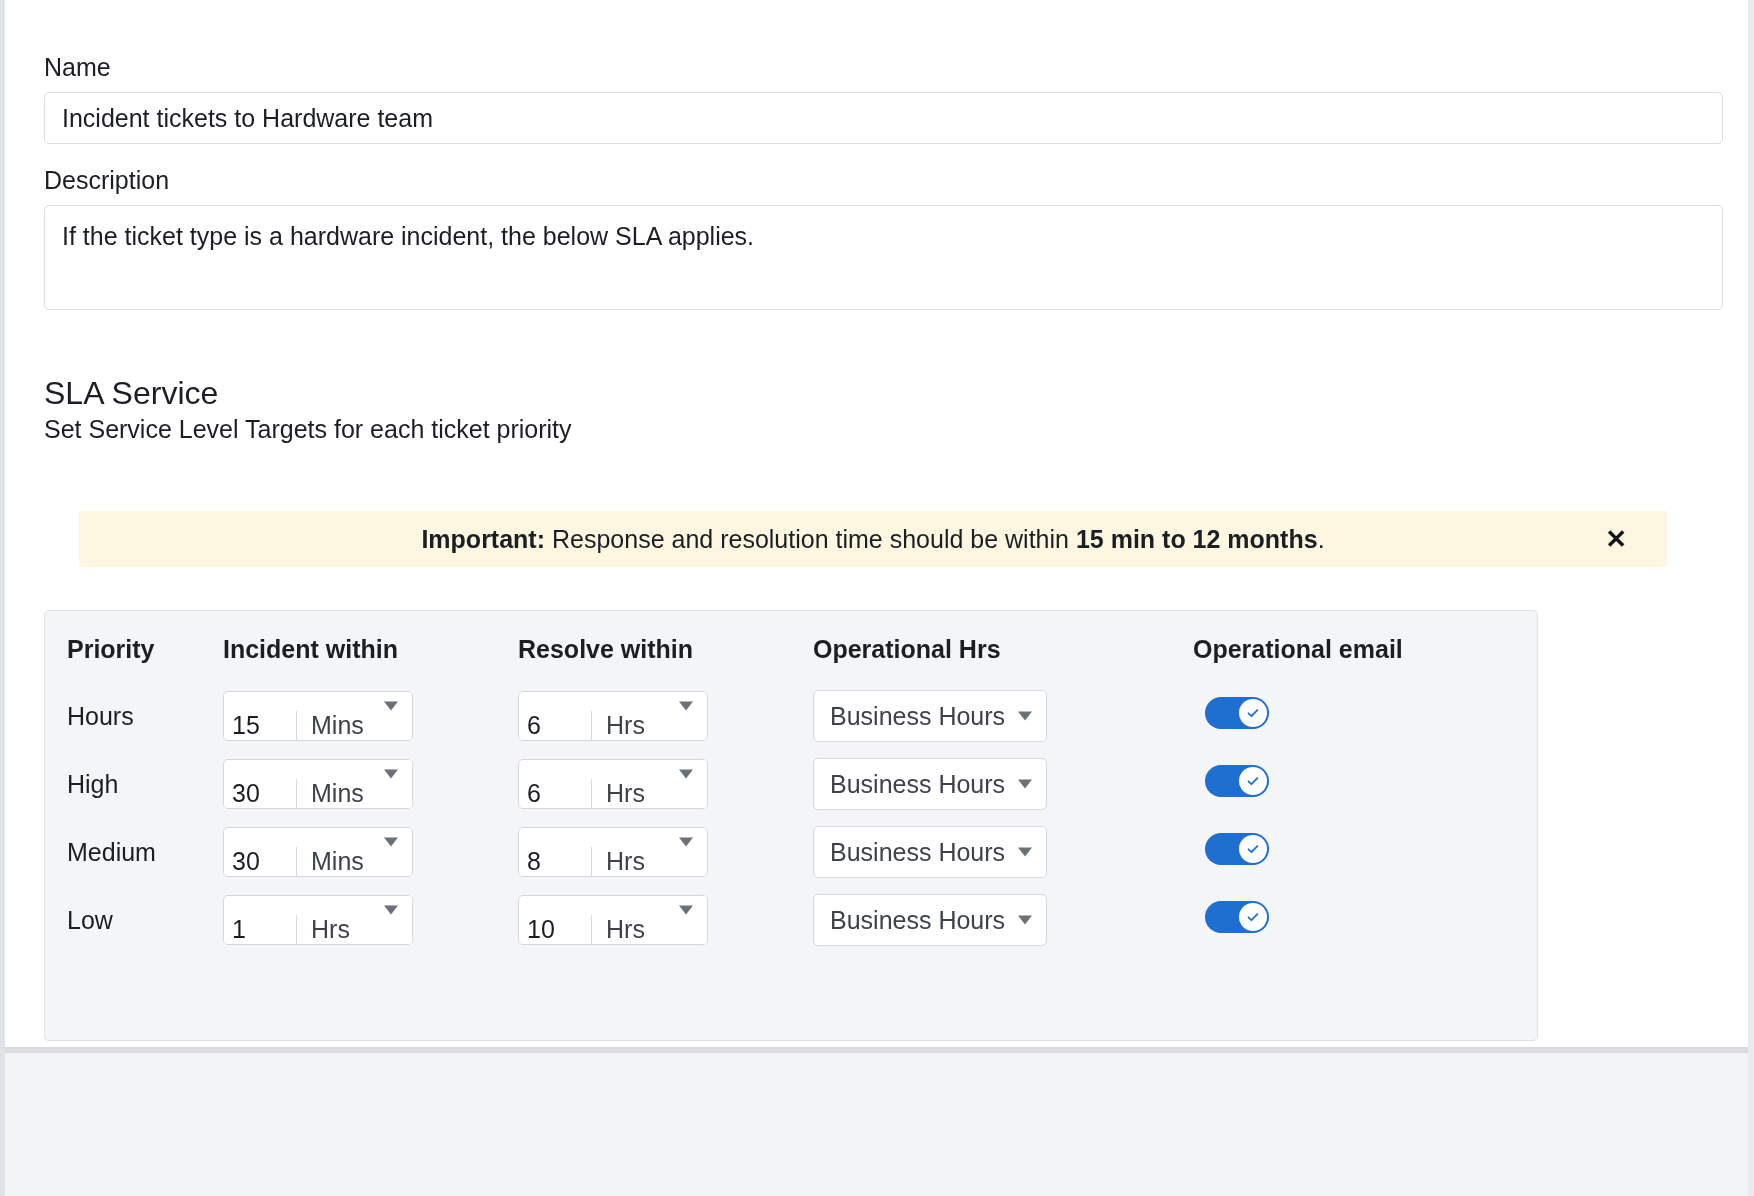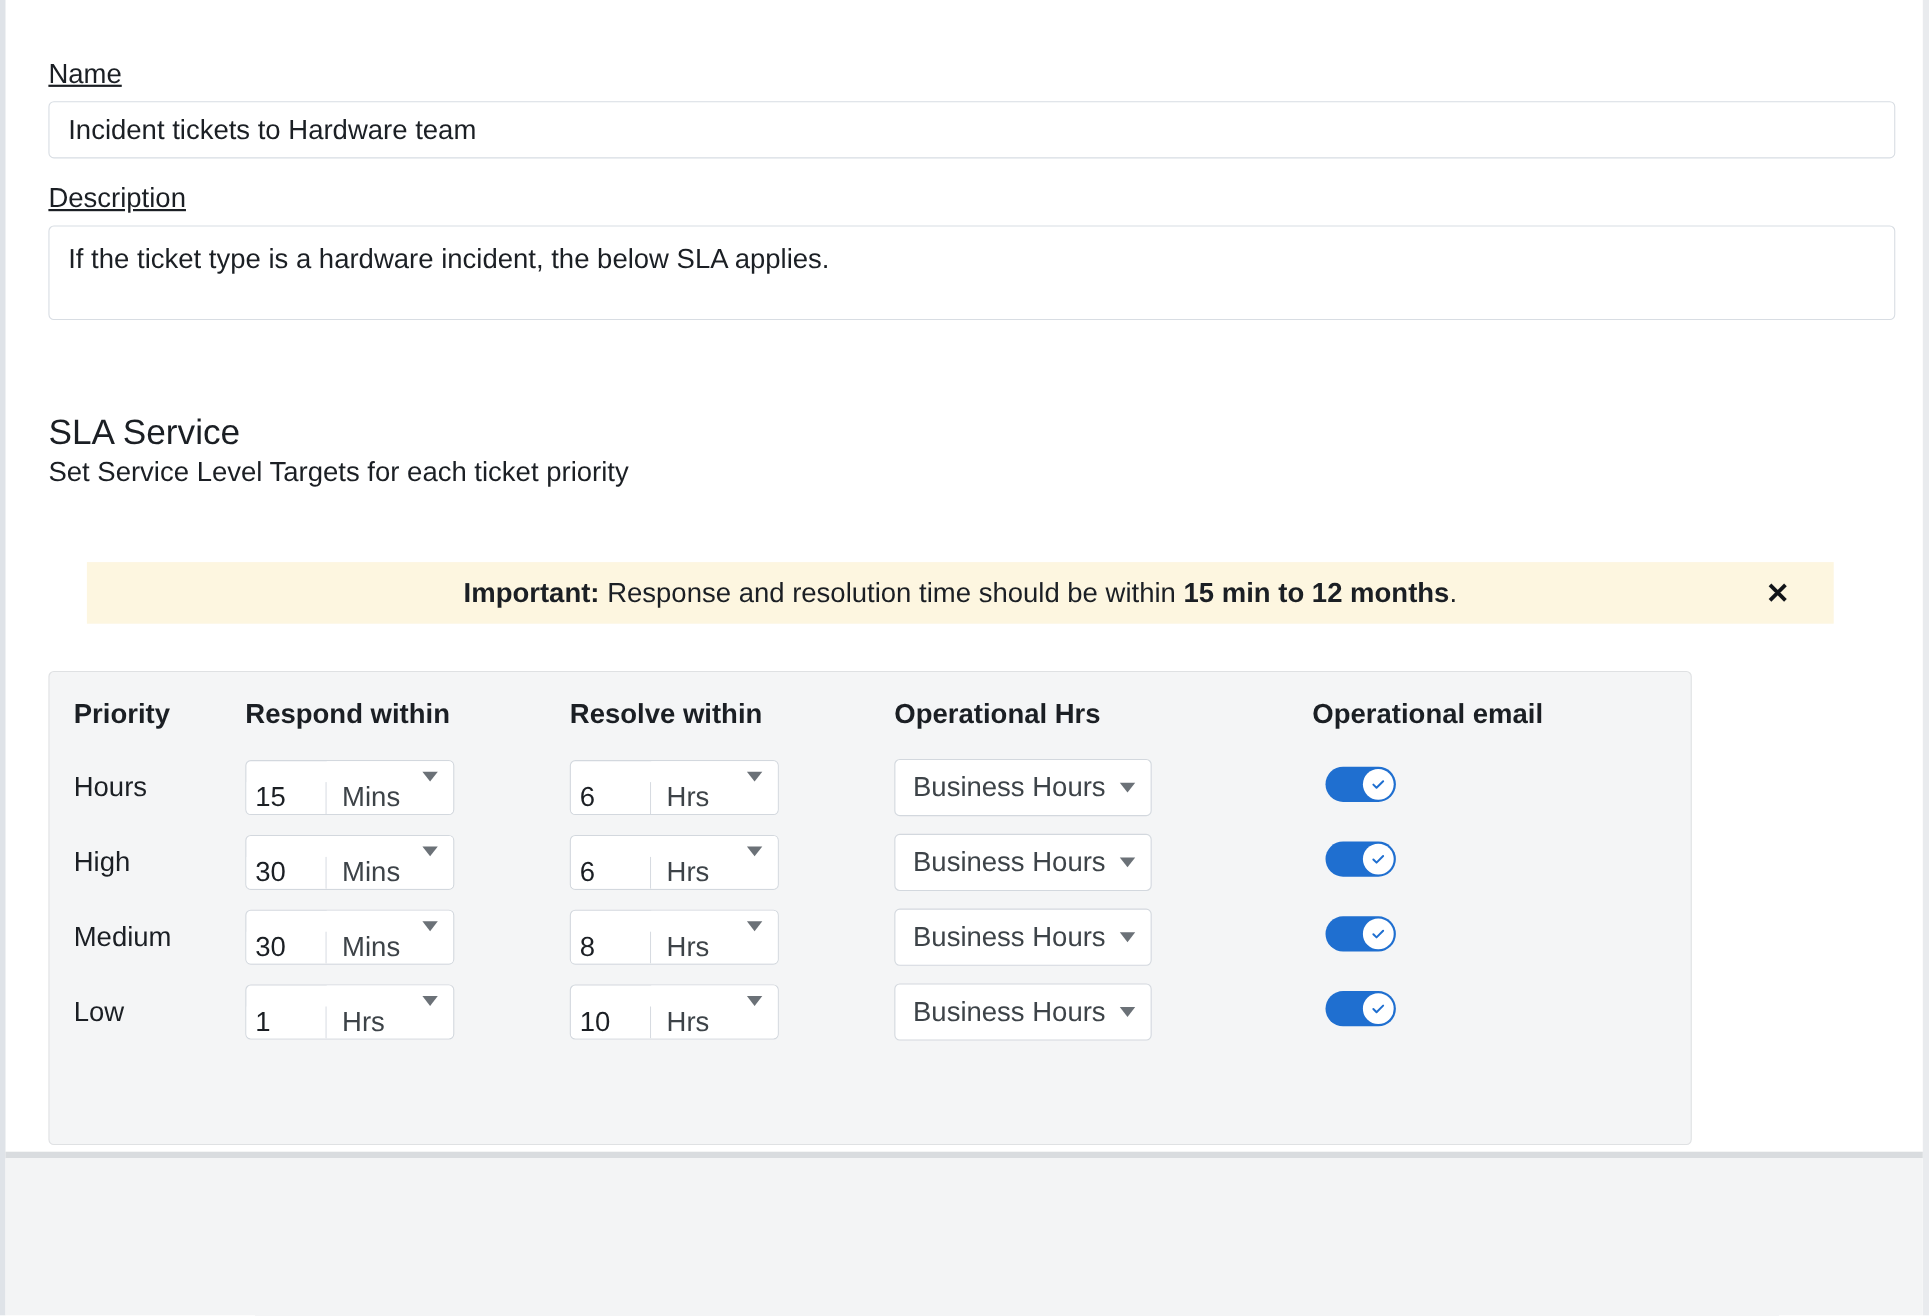--- a/index.html
+++ b/index.html
@@ -35,39 +35,38 @@
     width: 1743px;
     height: 1196px;
     padding: 0;
   }
 
   .field-label {
     font-size: 25px;
     color: #1b1f24;
     margin: 0 0 10px 0;
     line-height: 1.2;
-    text-decoration: underline;
   }
   .name-wrap { position: absolute; left: 39px; top: 52px; width: 1679px; }
   .text-input {
     width: 100%;
     height: 52px;
     border: 1px solid #d8dde3;
     border-radius: 5px;
     background: #ffffff;
     font-size: 25px;
     font-family: "Liberation Sans", sans-serif;
     color: #1b1f24;
     padding: 0 17px;
     outline: none;
   }
   .desc-wrap { position: absolute; left: 39px; top: 165px; width: 1679px; }
   .textarea {
     width: 100%;
-    height: 86px;
+    height: 105px;
     border: 1px solid #d8dde3;
     border-radius: 5px;
     background: #ffffff;
     font-size: 25px;
     font-family: "Liberation Sans", sans-serif;
     color: #1b1f24;
     padding: 14px 17px;
     resize: none;
     outline: none;
     line-height: 1.3;
@@ -301,21 +300,21 @@
         <colgroup>
           <col class="c-priority">
           <col class="c-respond">
           <col class="c-resolve">
           <col class="c-ops">
           <col class="c-esc">
         </colgroup>
         <thead>
           <tr>
             <th class="th-pad">Priority</th>
-            <th>Respond within</th>
+            <th>Incident within</th>
             <th>Resolve within</th>
             <th>Operational Hrs</th>
             <th>Operational email</th>
           </tr>
         </thead>
         <tbody>
             <tr>
               <td class="td-pad">Hours</td>
               <td><div class="duration">
                   <input class="num" type="text" value="15" style="">

